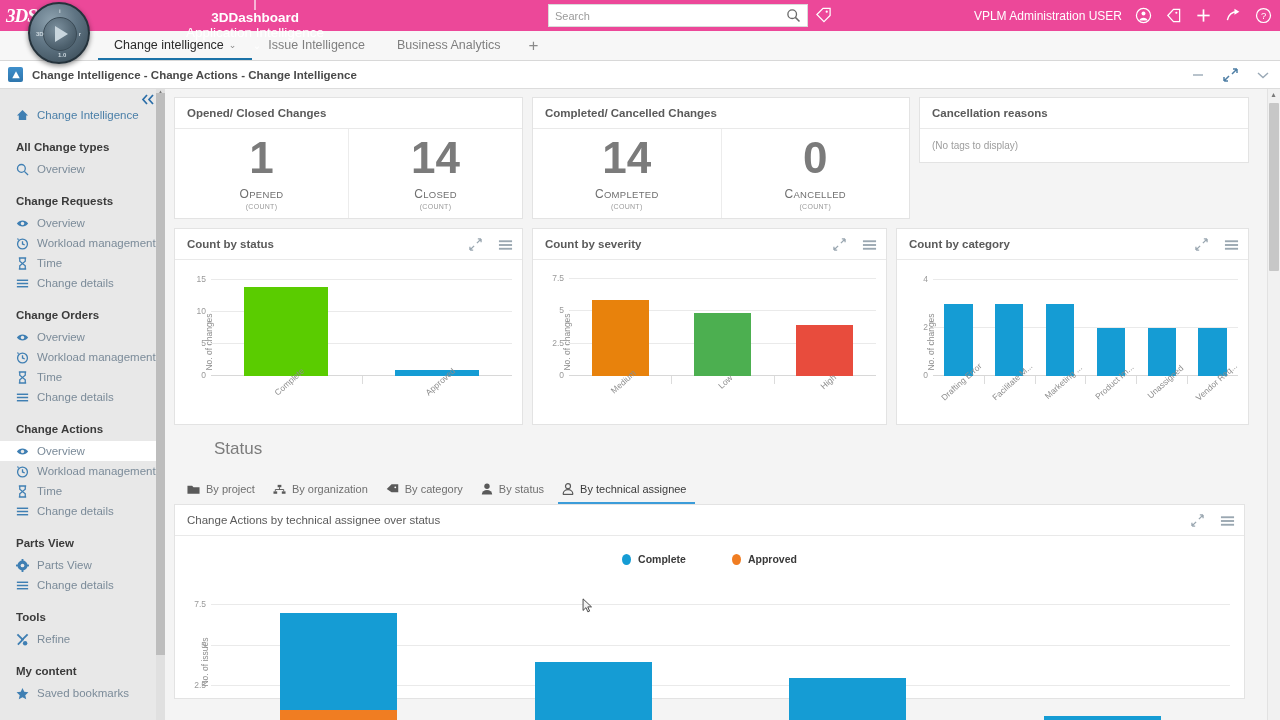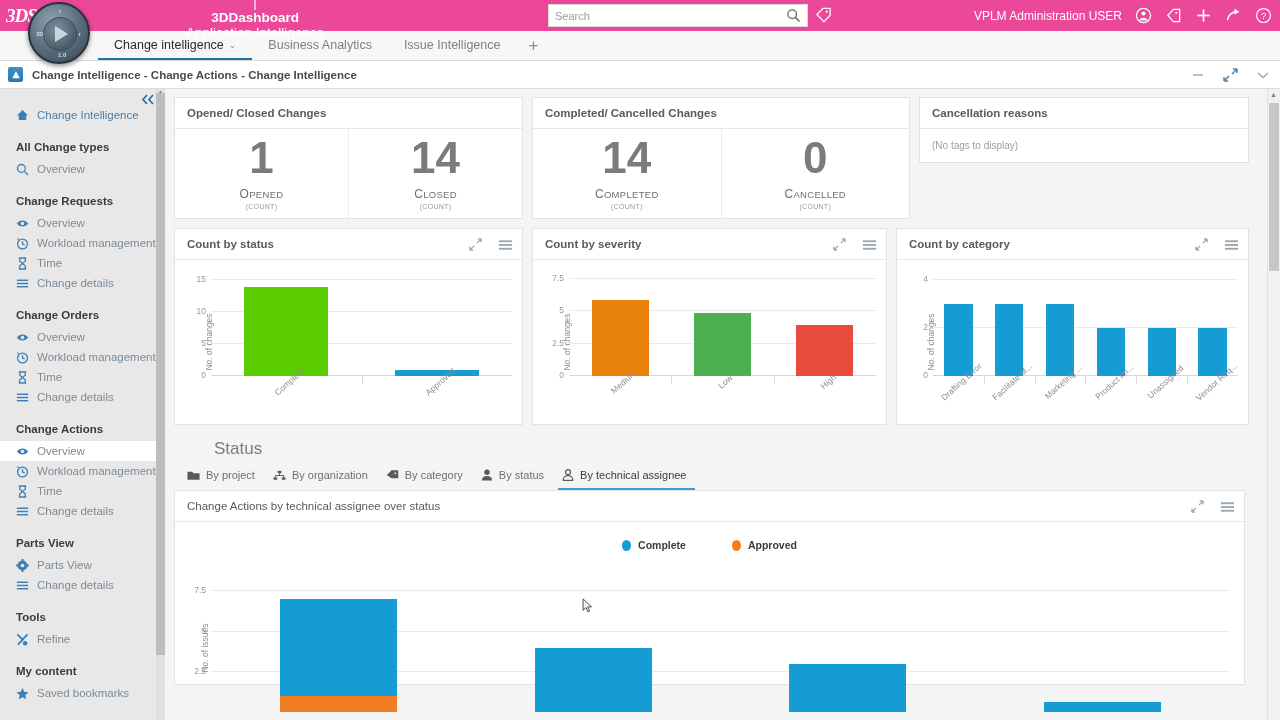--- a/index.html
+++ b/index.html
@@ -267,21 +267,21 @@
   .xlab {
     position: absolute; left: 50%; top: 2px;
     transform: translateX(-50%) rotate(-42deg);
     transform-origin: center top;
     font-size: 8.5px; color: #8d8d8d; white-space: nowrap;
   }
 
   
   .status-sec { padding: 14px 0 0 9px; }
   .status-title { font-size: 17px; color: #7c7c7c; font-weight: normal; margin-left: 31px; }
-  .status-tabs { display: flex; align-items: center; gap: 0; margin-top: 6px; }
+  .status-tabs { display: flex; align-items: center; gap: 0; margin-top: 20px; }
   .stab {
     display: flex; align-items: center; gap: 6px;
     padding: 4px 14px 7px 4px;
     font-size: 11px; color: #6f6f6f;
     border-bottom: 2px solid transparent;
   }
   .stab.active { color: #3b3b3b; border-bottom: 2px solid #3b9cd9; padding-right: 8px; }
   .stab .si { color: #5a5a5a; display: flex; align-items: center; }
 
   
@@ -371,24 +371,24 @@
     </span>
   </div>
 </div>
 
 <div class="tabstrip">
   <div class="tab active">
     <span>Change intelligence</span>
     <span class="cv">⌄</span>
   </div>
   <div class="tab">
-    <span>Business Analytics</span>
+    <span>Issue Intelligence</span>
   </div>
   <div class="tab">
-    <span>Issue Intelligence</span>
+    <span>Business Analytics</span>
   </div>
   <div class="tab-add">+</div>
 </div>
 
 <div class="widgetbar">
   <span class="wb-icon">
     <svg width="10" height="10" viewBox="0 0 12 12">
         <path d="M6 1.5 L10.5 10 L1.5 10 Z" fill="#ffffff"></path>
       </svg>
   </span>

